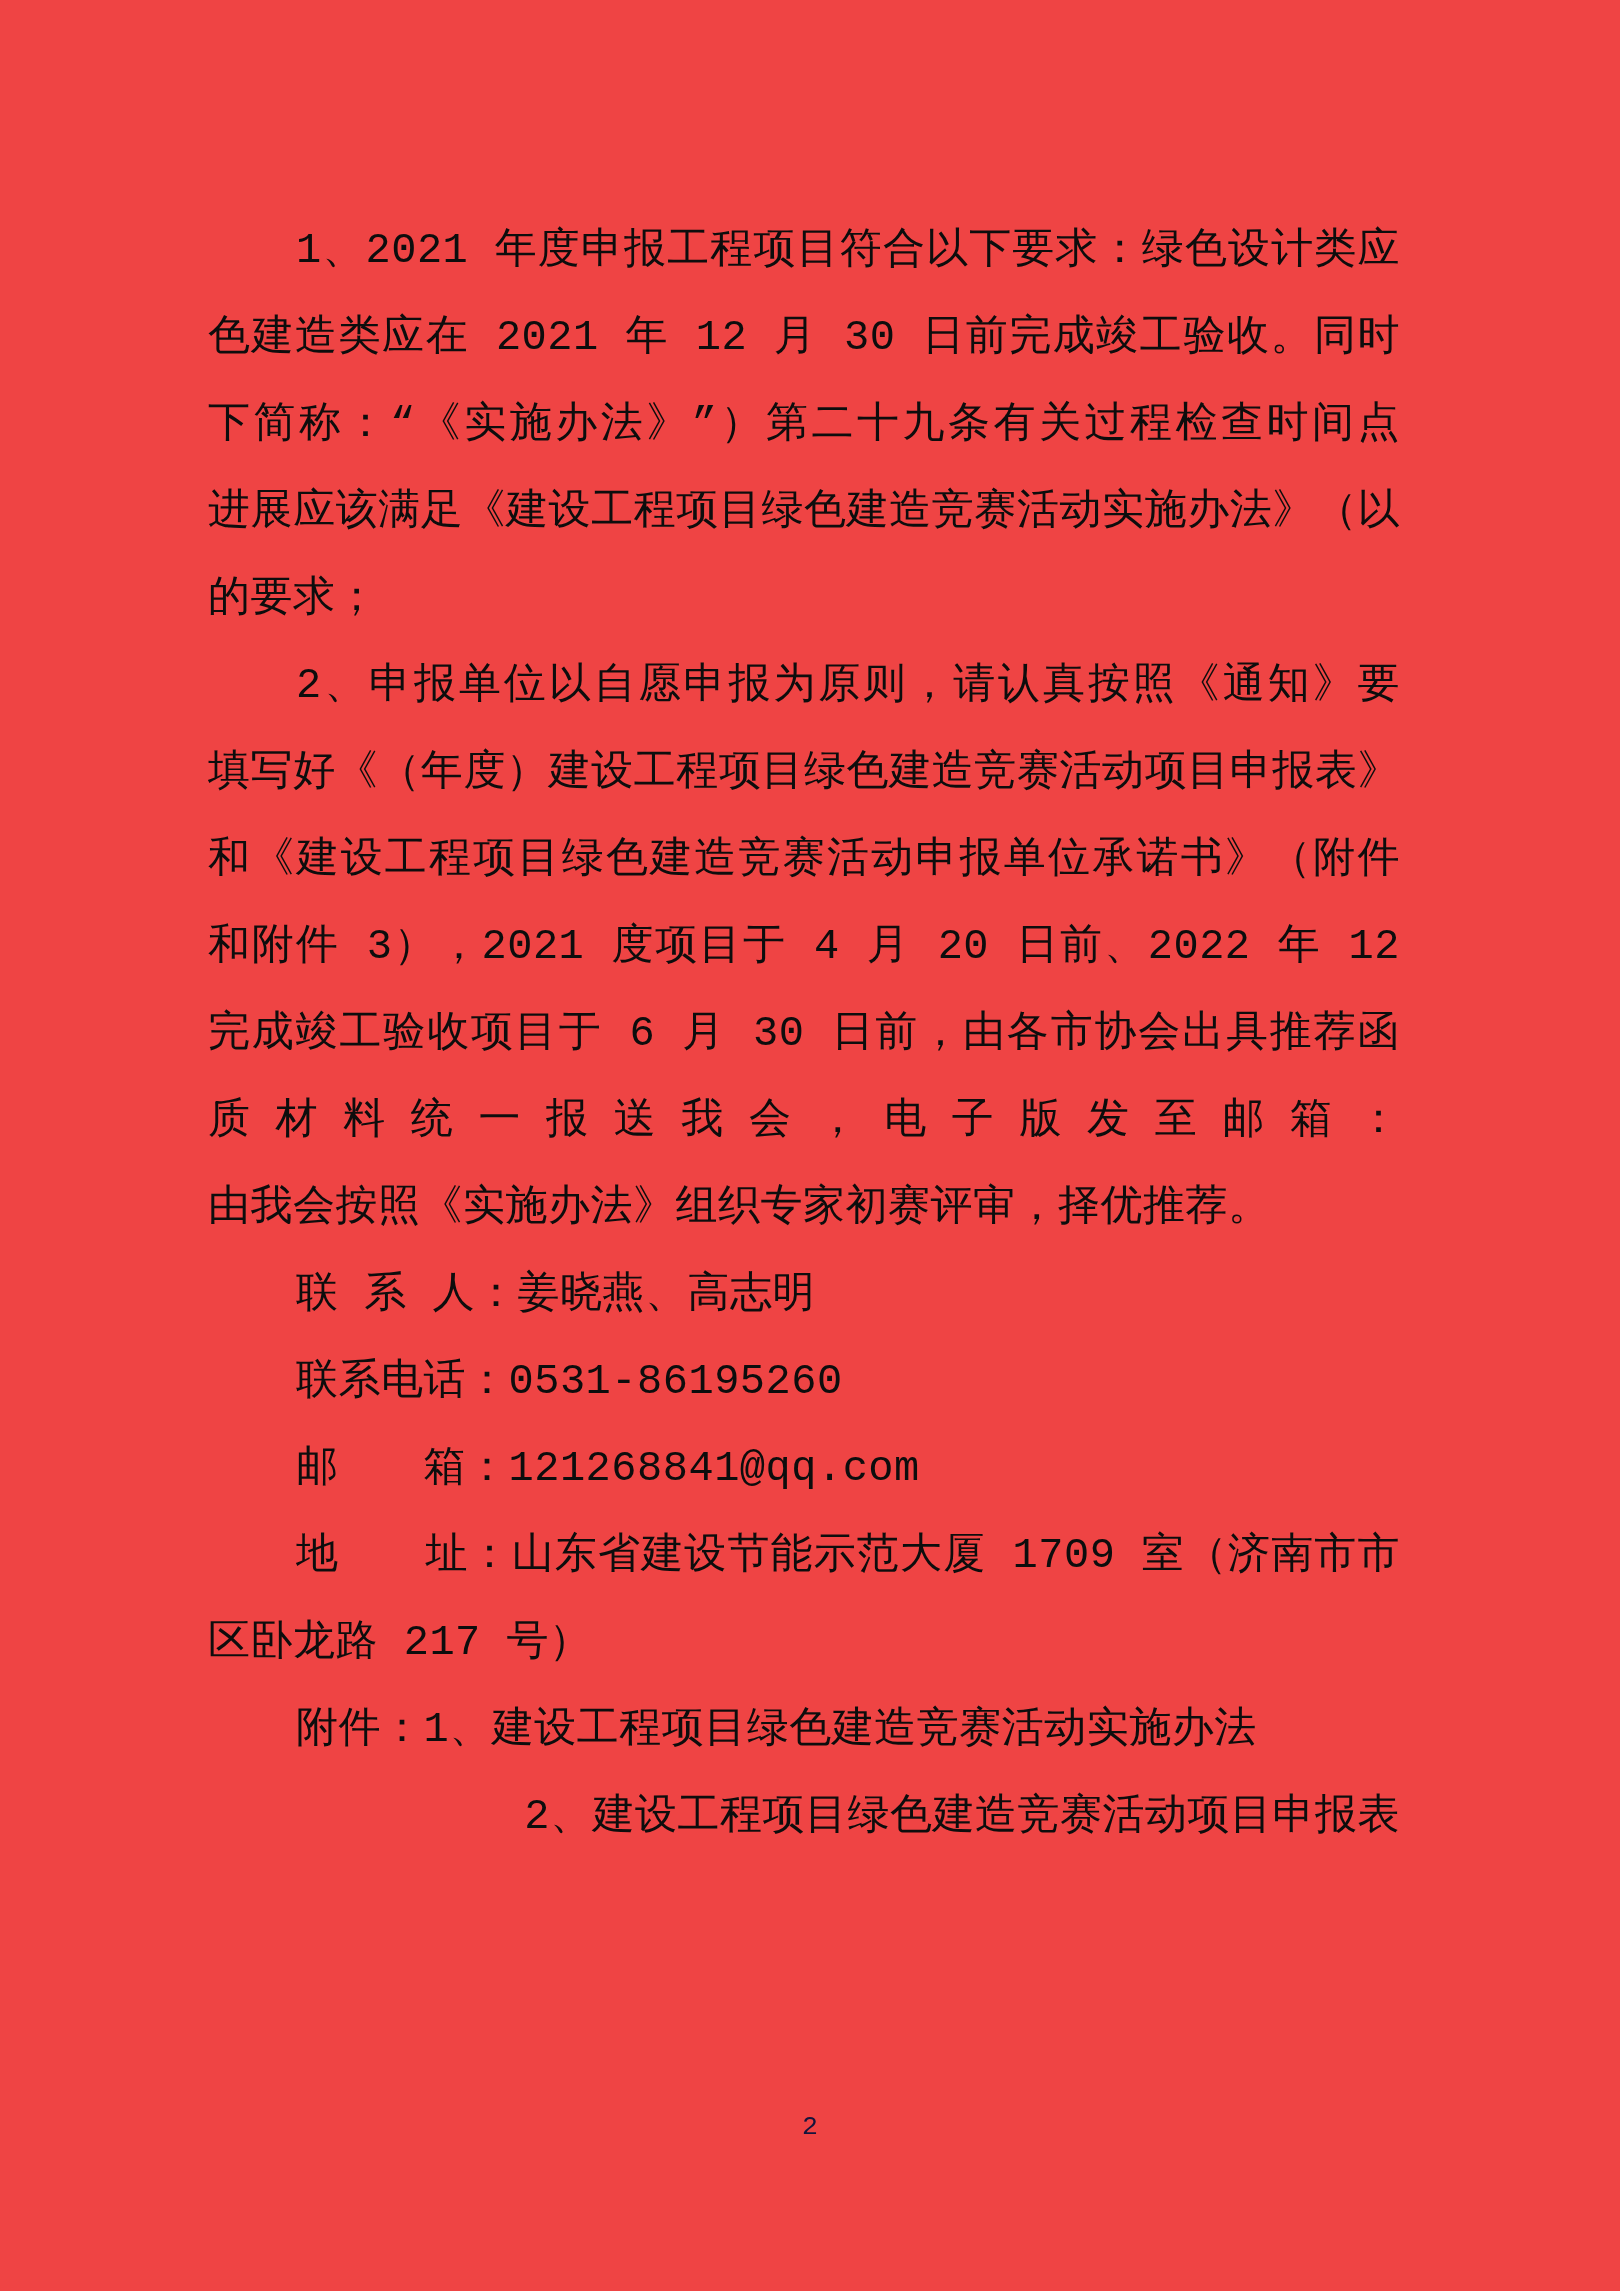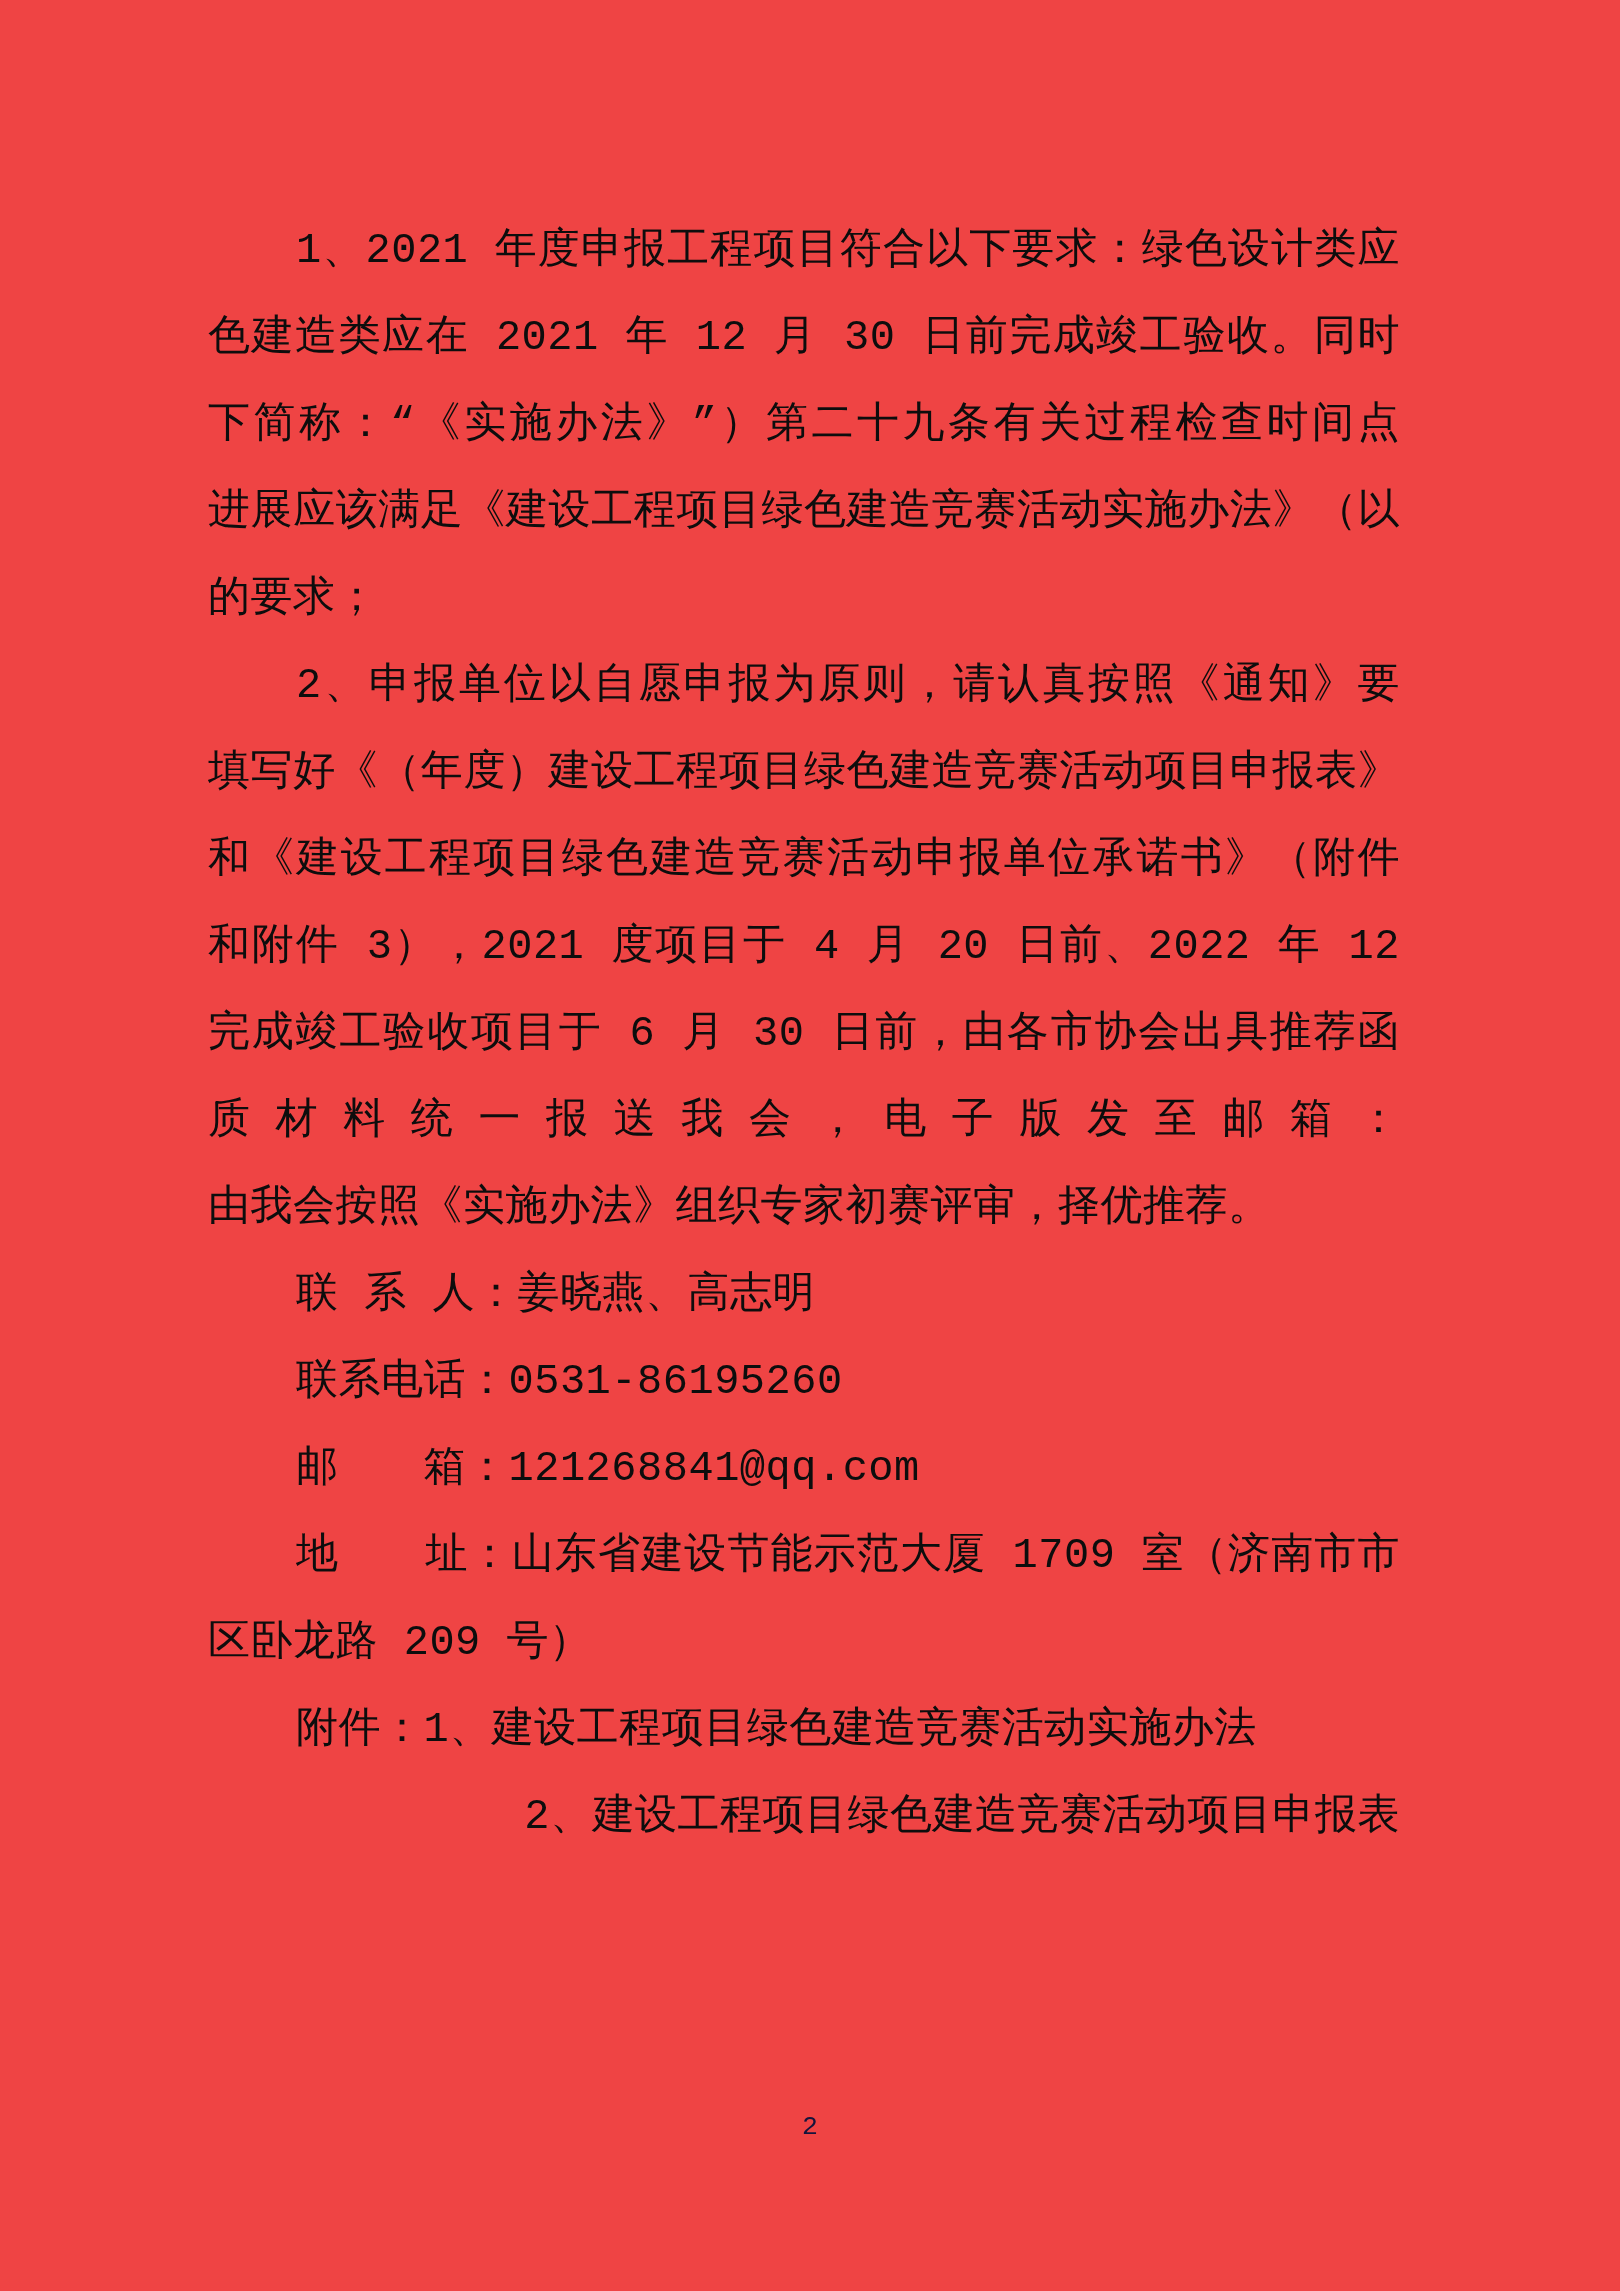--- a/index.html
+++ b/index.html
@@ -62,19 +62,19 @@
     <div class="line justify">填写好《（年度）建设工程项目绿色建造竞赛活动项目申报表》</div>
     <div class="line justify">和《建设工程项目绿色建造竞赛活动申报单位承诺书》（附件 2</div>
     <div class="line justify">和附件 3），2021 度项目于 4 月 20 日前、2022 年 12 月 30 日前</div>
     <div class="line justify">完成竣工验收项目于 6 月 30 日前，由各市协会出具推荐函与纸</div>
     <div class="line justify">质材料统一报送我会，电子版发至邮箱：172100913@qq.com。</div>
     <div class="line">由我会按照《实施办法》组织专家初赛评审，择优推荐。</div>
     <div class="line indent2">联 系 人：姜晓燕、高志明</div>
     <div class="line indent2">联系电话：0531-86195260</div>
     <div class="line indent2">邮　　箱：121268841@qq.com</div>
     <div class="line justify indent2">地　　址：山东省建设节能示范大厦 1709 室（济南市市中</div>
-    <div class="line">区卧龙路 209 号）</div>
+    <div class="line">区卧龙路 217 号）</div>
     <div class="line indent2">附件：1、建设工程项目绿色建造竞赛活动实施办法</div>
     <div class="line indent5">2、建设工程项目绿色建造竞赛活动项目申报表</div>
   </div>
   <div class="page-number">2</div>
 </div>
 
 
 </body></html>

